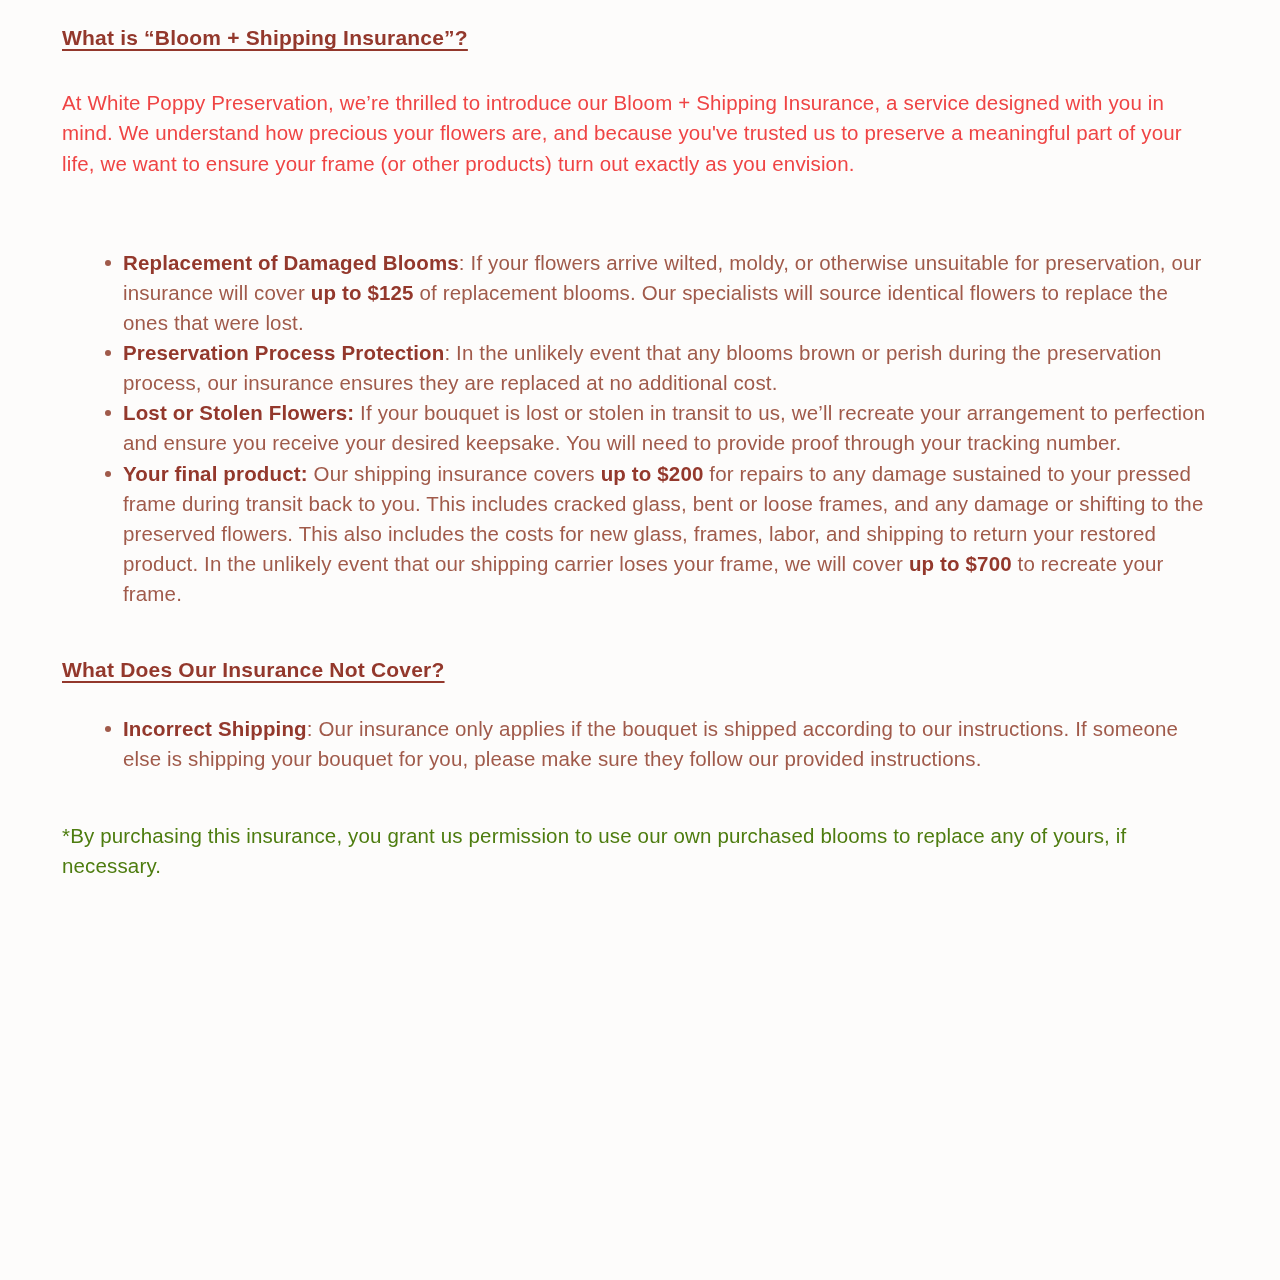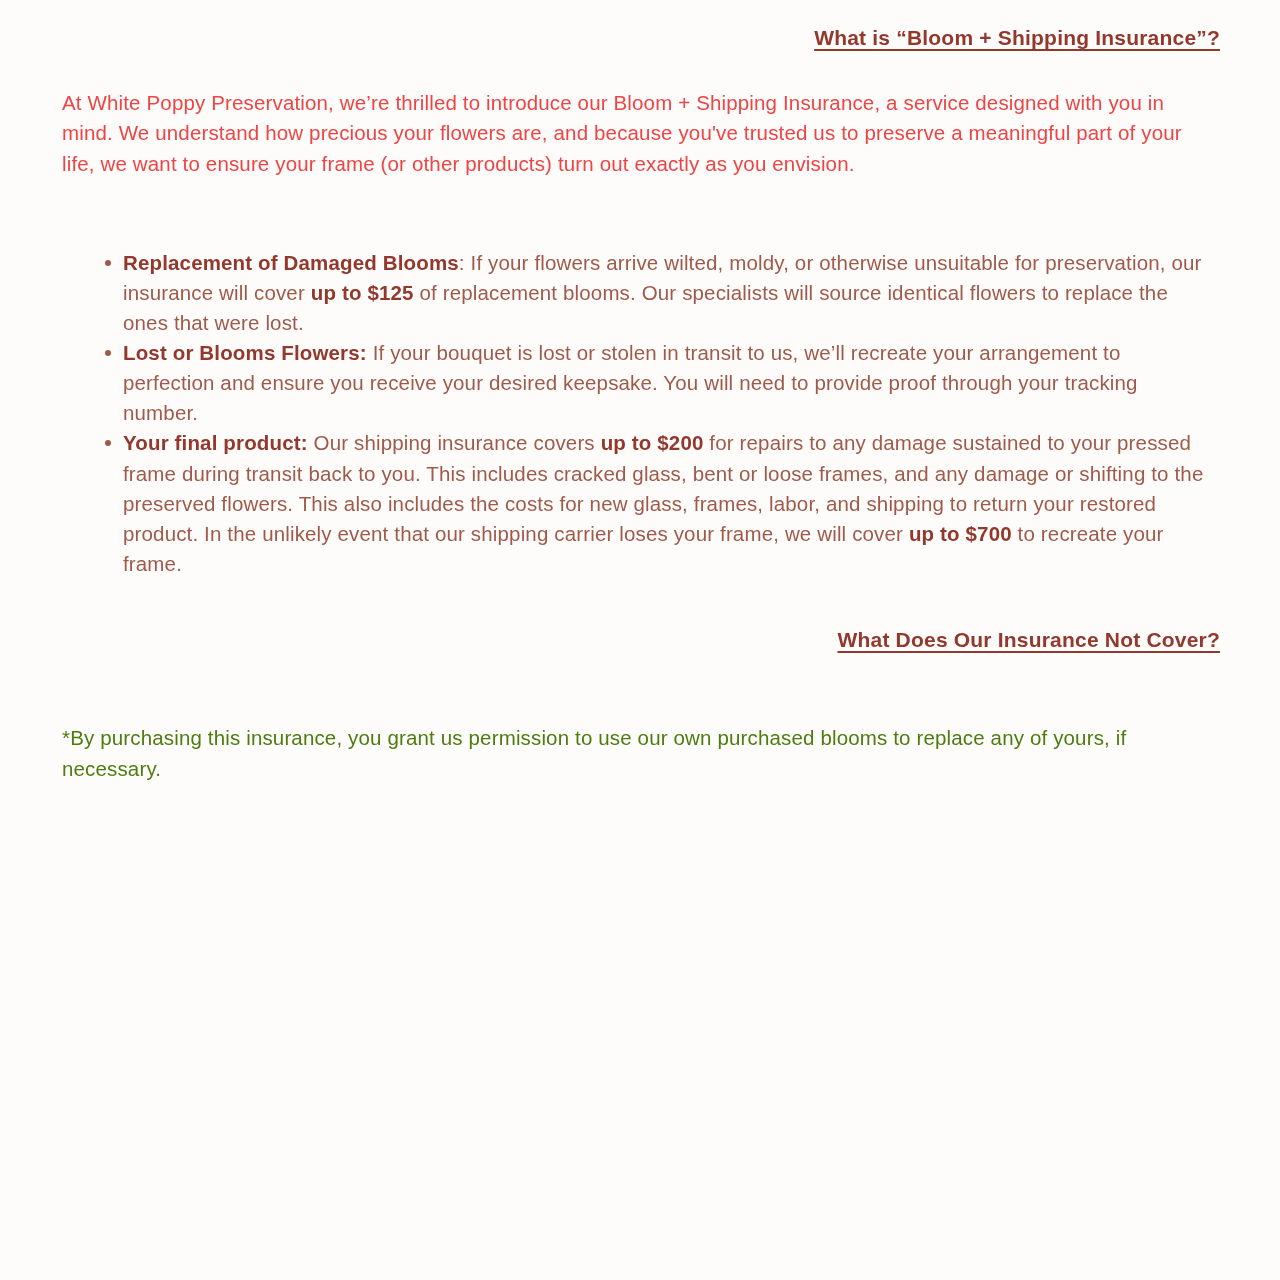--- a/index.html
+++ b/index.html
@@ -21,21 +21,20 @@
   }
   h2.section-heading {
     font-size: 21px;
     line-height: 1.35;
     font-weight: bold;
     color: #93382c;
     text-decoration: underline;
     text-underline-offset: 4px;
     margin: 0 0 0 0;
     letter-spacing: 0.2px;
-    text-align: right;
   }
   .gap-after-heading { height: 36px; }
   .gap-list-top { height: 22px; }
   .gap-block { height: 40px; }
   p.body-text {
     font-size: 20.5px;
     line-height: 1.47;
     margin: 0;
     color: #ef4444;
     letter-spacing: 0.15px;
@@ -91,33 +90,39 @@
   <div class="gap-block"></div>
 
 
   <div class="gap-list-top"></div>
 
   <ul class="bullets">
     <li>
       <span class="b">Replacement of Damaged Blooms</span><span>: If your flowers arrive wilted, moldy, or otherwise unsuitable for preservation, our insurance will cover </span><span class="b">up to $125</span><span> of replacement blooms. Our specialists will source identical flowers to replace the ones that were lost.</span>
     </li>
     <li>
-      <span class="b">Lost or Blooms Flowers:</span><span> If your bouquet is lost or stolen in transit to us, we’ll recreate your arrangement to perfection and ensure you receive your desired keepsake. You will need to provide proof through your tracking number.</span>
+      <span class="b">Preservation Process Protection</span><span>: In the unlikely event that any blooms brown or perish during the preservation process, our insurance ensures they are replaced at no additional cost.</span>
+    </li>
+    <li>
+      <span class="b">Lost or Stolen Flowers:</span><span> If your bouquet is lost or stolen in transit to us, we’ll recreate your arrangement to perfection and ensure you receive your desired keepsake. You will need to provide proof through your tracking number.</span>
     </li>
     <li>
       <span class="b">Your final product:</span><span> Our shipping insurance covers </span><span class="b">up to $200</span><span> for repairs to any damage sustained to your pressed frame during transit back to you. This includes cracked glass, bent or loose frames, and any damage or shifting to the preserved flowers. This also includes the costs for new glass, frames, labor, and shipping to return your restored product. In the unlikely event that our shipping carrier loses your frame, we will cover </span><span class="b">up to $700</span><span> to recreate your frame.</span>
     </li>
   </ul>
 
   <div class="gap-block"></div>
 
   <h2 class="section-heading">What Does Our Insurance Not Cover?</h2>
 
   <div class="gap-list-top"></div>
 
   <ul class="bullets">
+    <li>
+      <span class="b">Incorrect Shipping</span><span>: Our insurance only applies if the bouquet is shipped according to our instructions. If someone else is shipping your bouquet for you, please make sure they follow our provided instructions.</span>
+    </li>
   </ul>
 
   <div class="gap-block"></div>
 
   <p class="footnote">*By purchasing this insurance, you grant us permission to use our own purchased blooms to replace any of yours, if necessary.</p>
 
 </div>
 
 </body></html>

